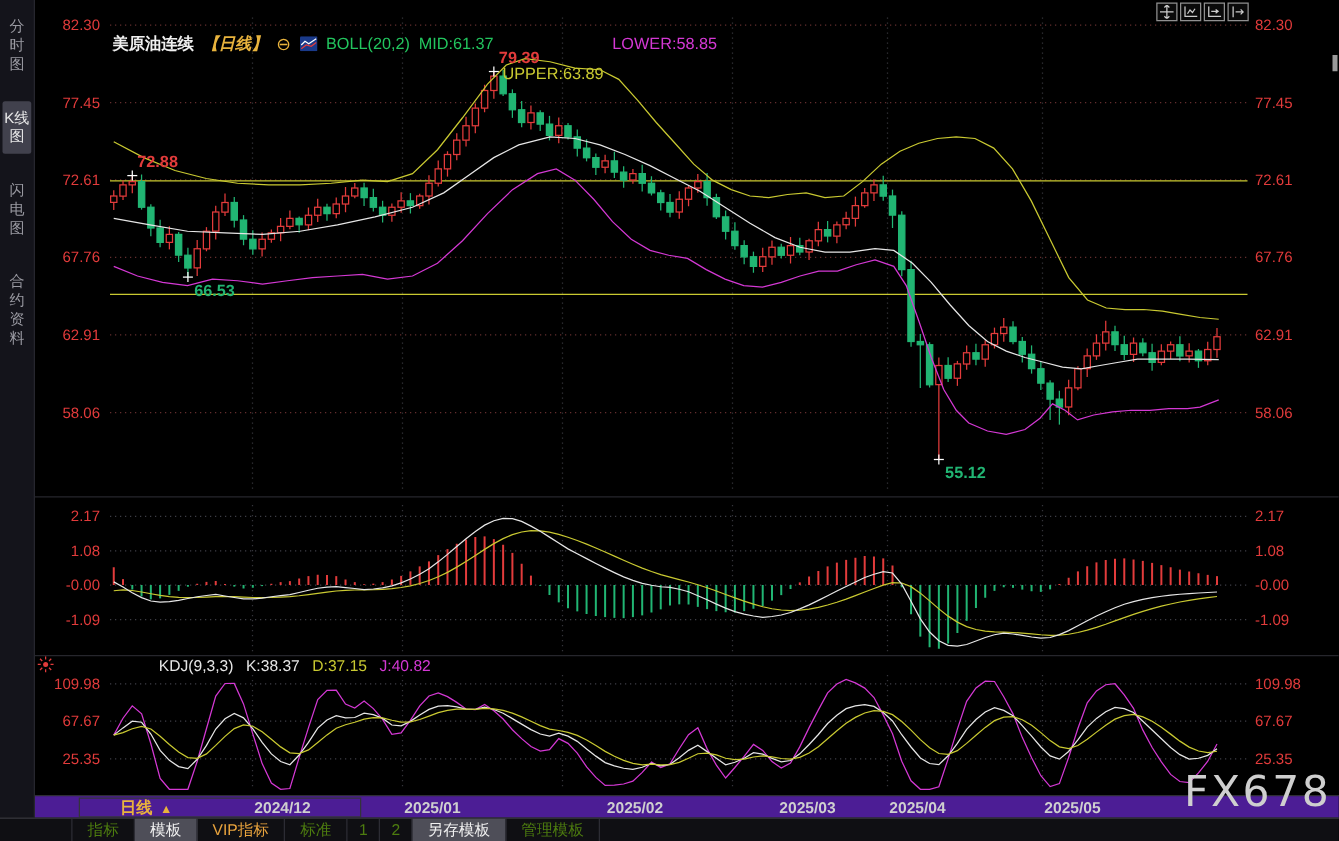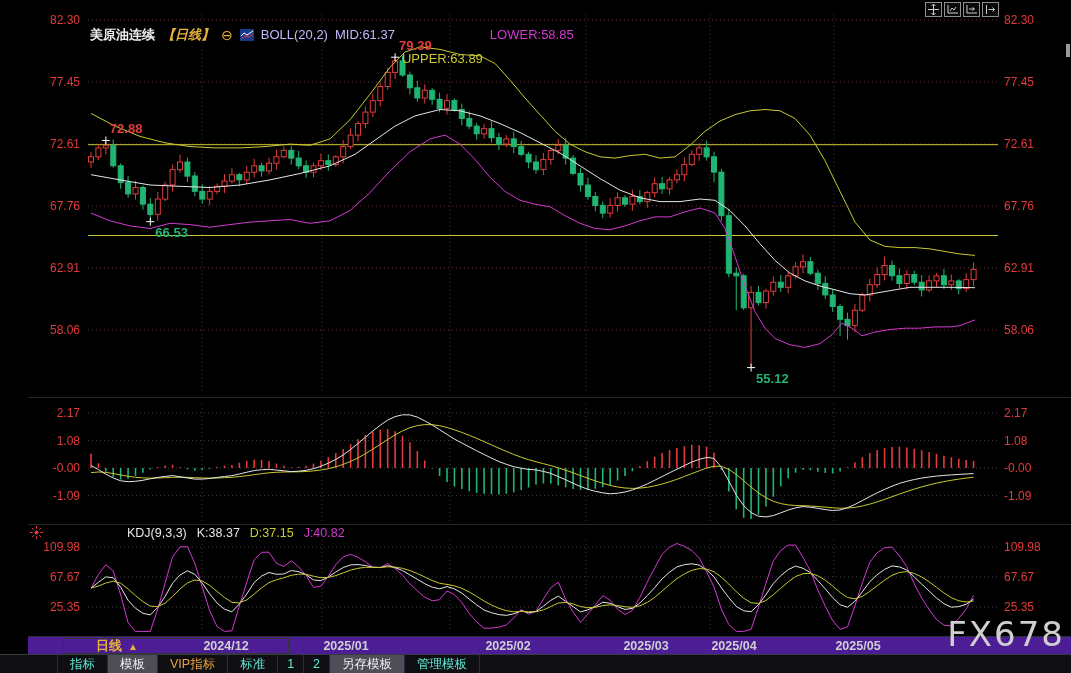--- a/index.html
+++ b/index.html
@@ -16,21 +16,21 @@
   .side-item:first-child{margin-top:8px;}
   .side-item.active{background:#41414d;color:#e8e8e8;}
 
   
   .hdr{position:absolute;left:90px;top:3px;z-index:6;font-size:13px;display:flex;
        gap:7px;align-items:center;white-space:nowrap;}
   .t-sym{color:#f0f0f0;font-weight:bold;}
   .t-period{color:#e8b33d;font-weight:bold;font-style:italic;}
   .t-minus{color:#e8b33d;font-size:14px;cursor:pointer;}
   .mini-chart{display:inline-flex;cursor:pointer;}
-  .t-boll,.t-mid{color:#c4b5fd;}
+  .t-boll,.t-mid{color:#22c55e;}
   .t-upper{color:#c9c931;margin-top:48px;}
   .t-lower{color:#d438d4;}
 
   .hdr-icons{position:absolute;top:2px;right:72px;display:flex;gap:2px;z-index:6;}
   .hicon{width:15px;height:13px;border:1px solid #8f8f8f;background:#0a0a0a;display:flex;
          align-items:center;justify-content:center;cursor:pointer;}
 
   .macd-hdr,.kdj-hdr{position:absolute;left:90px;z-index:6;font-size:12.5px;display:flex;
                      gap:10px;white-space:nowrap;}
   .macd-hdr{top:398px;} .kdj-hdr{top:526px;margin-left:37px;}
@@ -44,21 +44,21 @@
   .period-box{position:absolute;left:35px;top:1px;width:192px;height:14px;border:1px solid #34343c;
               color:#e8b33d;font-size:13px;font-weight:bold;line-height:14px;padding-left:32px;cursor:pointer;}
   .period-box .arrow{font-size:10px;margin-left:6px;}
   .xdate{position:absolute;top:2px;transform:translateX(-50%);font-size:12.5px;
          font-weight:bold;color:#cfcfcf;}
 
   
   .toolbar{position:absolute;left:0;right:0;top:654px;height:19px;background:#0f0f13;
            border-top:1px solid #3a3a42;z-index:5;display:flex;align-items:stretch;
            padding-left:57px;box-sizing:border-box;}
-  .tab{font-size:12.5px;color:#5eead4;padding:0 12px;border-right:1px solid #2c2c34;
+  .tab{font-size:12.5px;color:#4d7c0f;padding:0 12px;border-right:1px solid #2c2c34;
        display:flex;align-items:center;cursor:pointer;}
   .tab:first-child{border-left:1px solid #2c2c34;}
   .tab.sel{background:#4e4e58;color:#f0f0f0;}
   .tab.vip{color:#e8a33d;}
   .tab.num{padding:0 9px;}
 
   .watermark{position:absolute;right:6px;top:614px;z-index:7;font-size:34px;color:#cfcfcf;
              letter-spacing:2px;font-family:"DejaVu Sans",sans-serif;}
 </style>
 </head>
@@ -517,20 +517,26 @@
         <line x1="751.0862999999999" y1="363.5990099009901" x2="751.0862999999999" y2="371.5990099009901" stroke="#ffffff"></line>
       </g>
       <text x="109.8334" y="133.470297029703" fill="#e23b3b" font-size="13" text-anchor="start" font-family="Liberation Sans, sans-serif" font-weight="bold">72.88</text>
       <text x="399.0847" y="50.21534653465343" fill="#e23b3b" font-size="13" text-anchor="start" font-family="Liberation Sans, sans-serif" font-weight="bold">79.39</text>
       <text x="155.3336" y="236.67904290429038" fill="#21b573" font-size="13" text-anchor="start" font-family="Liberation Sans, sans-serif" font-weight="bold">66.53</text>
       <text x="756.0862999999999" y="382.5990099009901" fill="#21b573" font-size="13" text-anchor="start" font-family="Liberation Sans, sans-serif" font-weight="bold">55.12</text>
       <rect x="1066" y="44" width="4" height="13" fill="#9a9a9a"></rect>
       <line x1="747" y1="650.5" x2="992" y2="650.5" stroke="#3d3d44"></line>
     </svg>
 
+  <div class="sidebar">
+    <div class="side-item">分时图</div>
+    <div class="side-item active">K线图</div>
+    <div class="side-item">闪电图</div>
+    <div class="side-item">合约资料</div>
+  </div>
 
   <div class="hdr">
     <span class="t-sym">美原油连续</span>
     <span class="t-period">【日线】</span>
     <span class="t-minus">⊖</span>
     <span class="mini-chart">
       <svg width="14" height="12">
           <rect x="0" y="0" width="14" height="12" rx="1" fill="#1a3a8a"></rect>
           <polyline points="1,7 4,4 7,6 13,2" stroke="#ffffff" stroke-width="1" fill="none"></polyline>
           <polyline points="1,10 5,7 9,8 13,5" stroke="#e23b3b" stroke-width="1" fill="none"></polyline>

